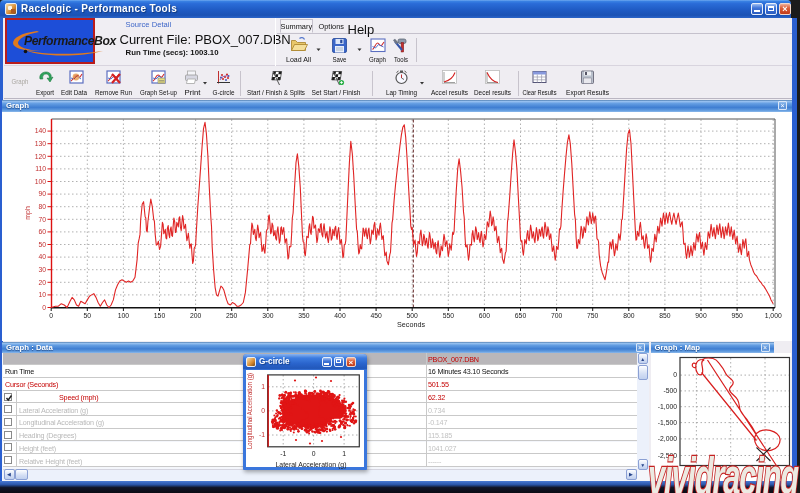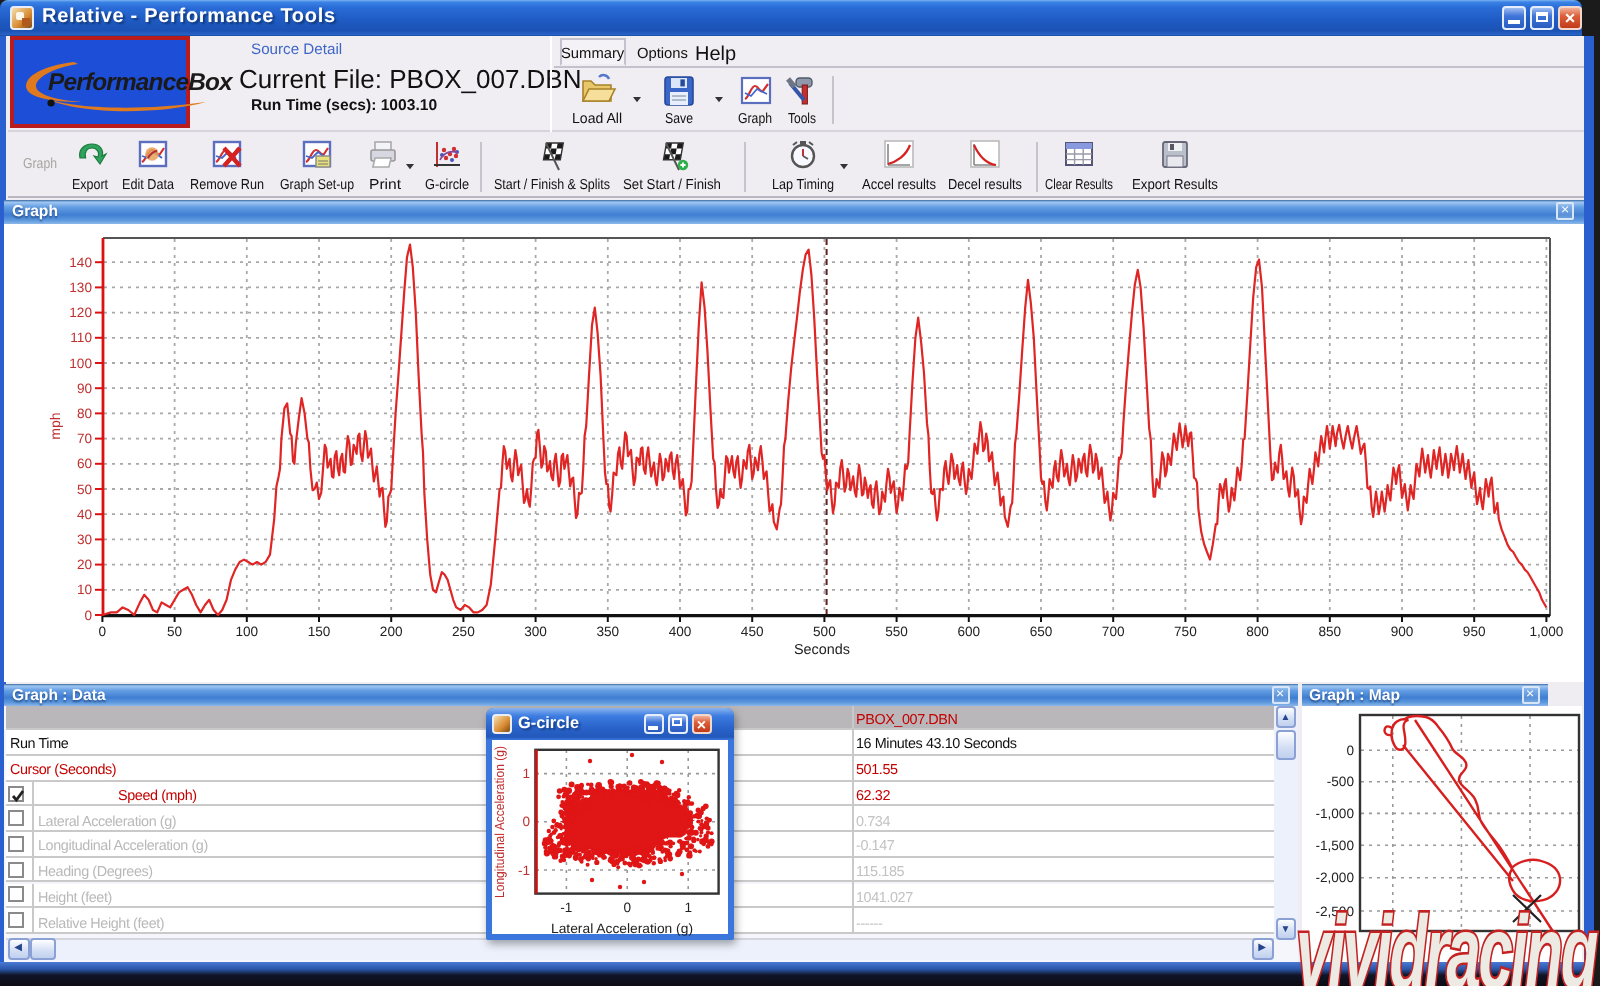--- a/index.html
+++ b/index.html
@@ -14,21 +14,21 @@
 .ptitle { font-size:7.8px; font-weight:bold; color:#fff; text-shadow:0 1px 1px #2a5590; }
 .xbtn { position:absolute; width:9px; height:9px; border:1px solid #d8e6f8; border-radius:1px; color:#fff; font-size:7px; line-height:7px; text-align:center; background:rgba(255,255,255,0.15); }
 svg { position:absolute; left:0; top:0; }
 </style></head><body>
 <div id="win">
  <div class="tb">
   <div style="position:absolute;left:5px;top:3px;width:12px;height:12px;background:linear-gradient(135deg,#f4e0b0,#d88a30 60%,#7a4a18);border:1px solid #e8eef8;border-radius:2px;">
    <div style="position:absolute;left:2px;top:2px;width:4px;height:4px;background:#fdf6ea;border-radius:1px;"></div>
    <div style="position:absolute;left:5px;top:5px;width:4px;height:4px;background:#b05a20;"></div>
   </div>
-  <div style="position:absolute;left:21px;top:2.8px;font-size:10px;letter-spacing:0.35px;font-weight:bold;color:#fff;text-shadow:1px 1px 1px #133a7a;">Relative - Performance Tools</div>
+  <div style="position:absolute;left:21px;top:2.8px;font-size:10px;letter-spacing:0.35px;font-weight:bold;color:#fff;text-shadow:1px 1px 1px #133a7a;">Racelogic - Performance Tools</div>
   <div style="position:absolute;left:751px;top:3px;width:12px;height:12px;background:linear-gradient(180deg,#9ebef2,#3f74d8 40%,#2a5cc0);border:1px solid #e6eefb;border-radius:2px;">
         <div style="position:absolute;left:2px;bottom:2px;width:6px;height:2px;background:#fff;"></div>
       </div>
   <div style="position:absolute;left:765px;top:3px;width:12px;height:12px;background:linear-gradient(180deg,#9ebef2,#3f74d8 40%,#2a5cc0);border:1px solid #e6eefb;border-radius:2px;">
         <div style="position:absolute;left:2px;top:2px;width:6px;height:5px;border:1px solid #fff;border-top-width:2px;"></div>
       </div>
   <div style="position:absolute;left:779px;top:3px;width:12px;height:12px;background:linear-gradient(180deg,#f0b09a,#dd5f38 40%,#c03a1a);border:1px solid #f2d8cc;border-radius:2px;color:#fff;font-size:9px;line-height:11px;text-align:center;font-weight:bold;">×</div>
  </div>
  <div class="cl"></div>
  <div style="position:absolute;left:3.5px;top:17.5px;width:788px;height:48.5px;background:#f0eef3;border-bottom:1px solid #d8d4de;">
@@ -43,21 +43,21 @@
   </div>
 
   <div style="position:absolute;left:122px;top:2px;font-size:7.6px;color:#3e66c8;">Source Detail</div>
   <div style="position:absolute;left:116px;top:14.5px;font-size:13px;font-weight:normal;color:#111;">Current File: PBOX_007.DBN</div>
   <div style="position:absolute;left:122px;top:30px;font-size:7.8px;font-weight:bold;color:#111;">Run Time (secs): 1003.10</div>
   <div style="position:absolute;left:271px;top:0;width:1px;height:48px;background:#c5c1cc;border-right:1px solid #fff;"></div>
 
   <div style="position:absolute;left:273px;top:15px;width:515px;height:1px;background:#c5c1cc;"></div>
   <div style="position:absolute;left:276px;top:1px;width:33px;height:14px;border:1px solid #c5c1cc;border-bottom:1px solid #f0eef3;background:#f4f2f6;font-size:7.4px;color:#111;text-align:left;line-height:14px;">Summary</div>
   <div style="position:absolute;left:315px;top:4px;font-size:7.4px;color:#111;">Options</div>
-  <div style="position:absolute;left:344px;top:4px;font-size:10px;color:#111;">Help</div>
+  <div style="position:absolute;left:344px;top:4px;font-size:13px;color:#111;">Help</div>
   <div style="position:absolute;left:412px;top:20px;width:1px;height:24px;background:#c7c3cc;"></div>
   <svg width="788" height="48" viewBox="0 0 788 48" style="left:0;top:0;">
         <g transform="translate(3.5,-17.5)">
           <text x="291" y="61" font-size="7.2" fill="#111" text-anchor="middle" font-family="Liberation Sans" textLength="25" lengthAdjust="spacingAndGlyphs">Load All</text>
 <g transform="translate(283,37)">
             <path d="M1,13 L1,3 L5,3 L7,5 L15,5 L15,13 Z" fill="#e8c76a" stroke="#a8822a" stroke-width="0.8"></path>
             <path d="M1,13 L4,7 L17,7 L14,13 Z" fill="#f5df9a" stroke="#a8822a" stroke-width="0.8"></path>
             <path d="M9,1 a3,3 0 0 1 5,1" stroke="#5577cc" stroke-width="1.2" fill="none"></path>
           </g>
 <path d="M309,48 l4,0 l-2,2.6 z" fill="#333"></path>

